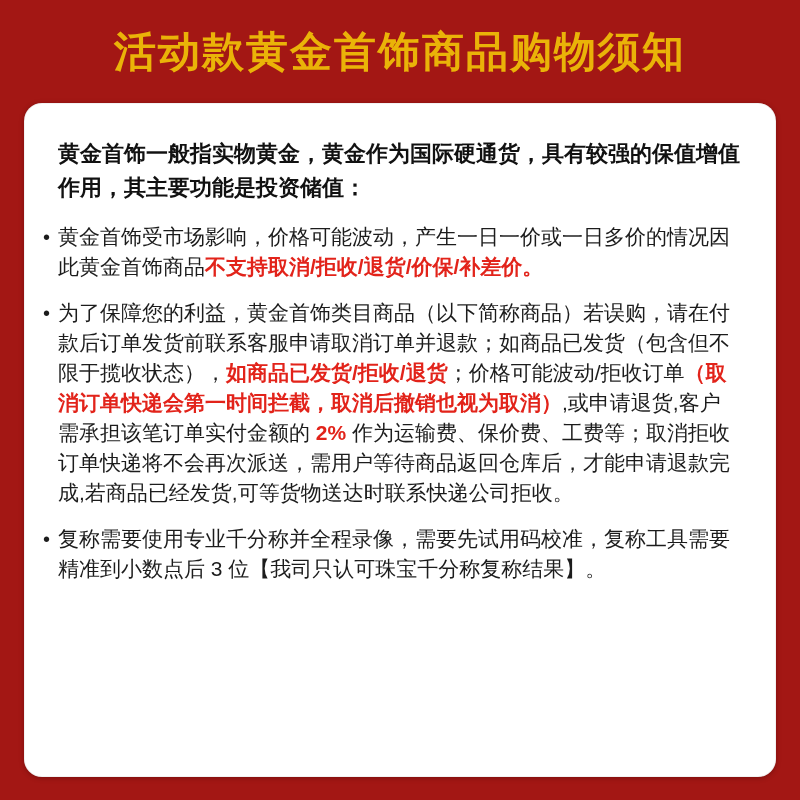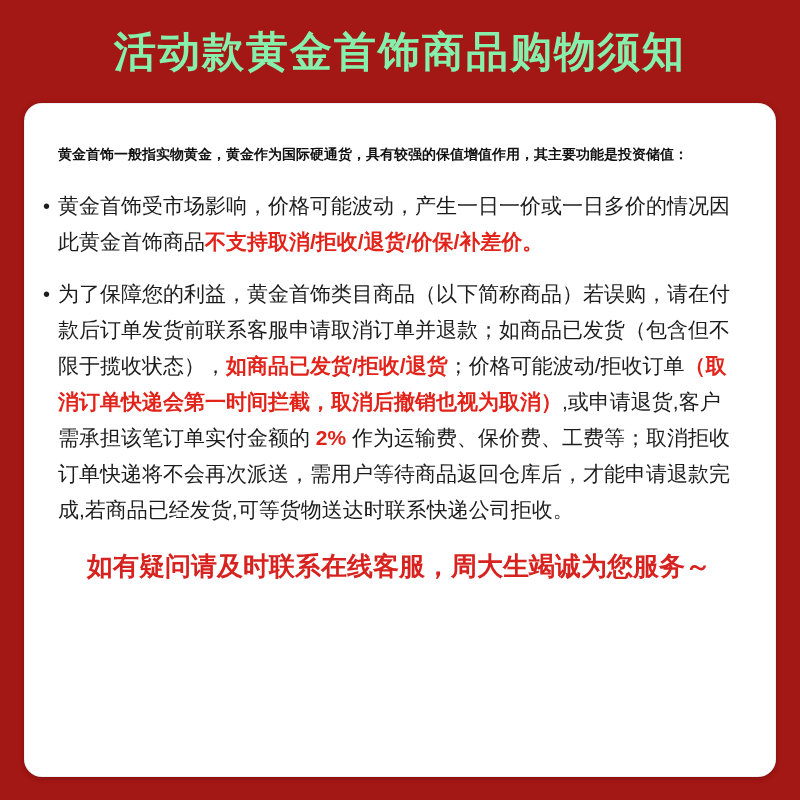--- a/index.html
+++ b/index.html
@@ -6,51 +6,51 @@
   body {
     width: 800px; height: 800px;
     background: #A31714;
     position: relative;
     overflow: hidden;
     font-family: "Liberation Sans", "DejaVu Sans", sans-serif;
   }
   .title-bar {
     height: 103px;
     display: flex; align-items: center; justify-content: center;
-    color: #86efac;
+    color: #eab308;
     font-size: 42px;
     font-weight: bold;
     letter-spacing: 2px;
     white-space: nowrap;
   }
   .card {
     position: absolute;
     left: 24px; right: 24px; top: 103px; bottom: 23px;
     background: #ffffff;
     border-radius: 18px;
     box-sizing: border-box;
     padding: 34px 36px 0 34px;
     box-shadow: inset 0 0 0 1px rgba(0,0,0,0.05), 0 1px 5px rgba(50,0,0,0.35);
   }
   .intro {
     margin: 0;
-    font-size: 14px;
+    font-size: 22px;
     line-height: 34px;
     font-weight: bold;
     color: #111111;
   }
   ul.notice-list {
     list-style: none;
     margin: 17px 0 0 0;
     padding: 0;
   }
   ul.notice-list li {
     position: relative;
     font-size: 21px;
-    line-height: 36px;
+    line-height: 30px;
     color: #1c1c1c;
     margin: 0 0 16px 0;
   }
   ul.notice-list li::before {
     content: "\2022";
     position: absolute;
     left: -15px; top: 0;
     color: #1c1c1c;
     font-size: 20px;
   }
@@ -72,17 +72,17 @@
 
 <div class="title-bar">活动款黄金首饰商品购物须知</div>
 
 <div class="card">
 
   <p class="intro">黄金首饰一般指实物黄金，黄金作为国际硬通货，具有较强的保值增值作用，其主要功能是投资储值：</p>
 
   <ul class="notice-list">
     <li><span>黄金首饰受市场影响，价格可能波动，产生一日一价或一日多价的情况因此黄金首饰商品</span><span class="hl">不支持取消/拒收/退货/价保/补差价。</span></li>
     <li><span>为了保障您的利益，黄金首饰类目商品（以下简称商品）若误购，请在付款后订单发货前联系客服申请取消订单并退款；如商品已发货（包含但不限于揽收状态），</span><span class="hl">如商品已发货/拒收/退货</span><span>；价格可能波动/拒收订单</span><span class="hl">（取消订单快递会第一时间拦截，取消后撤销也视为取消）</span><span>,或申请退货,客户需承担该笔订单实付金额的 </span><span class="hl">2%</span><span> 作为运输费、保价费、工费等；取消拒收订单快递将不会再次派送，需用户等待商品返回仓库后，才能申请退款完成,若商品已经发货,可等货物送达时联系快递公司拒收。</span></li>
+    <li><span>复称需要使用专业千分称并全程录像，需要先试用码校准，复称工具需要精准到小数点后 3 位【我司只认可珠宝千分称复称结果】。</span></li>
   </ul>
 
-  <div class="footer-note">如有疑问请及时联系在线客服，周大生竭诚为您服务～</div>
 
 </div>
 
 </body></html>

